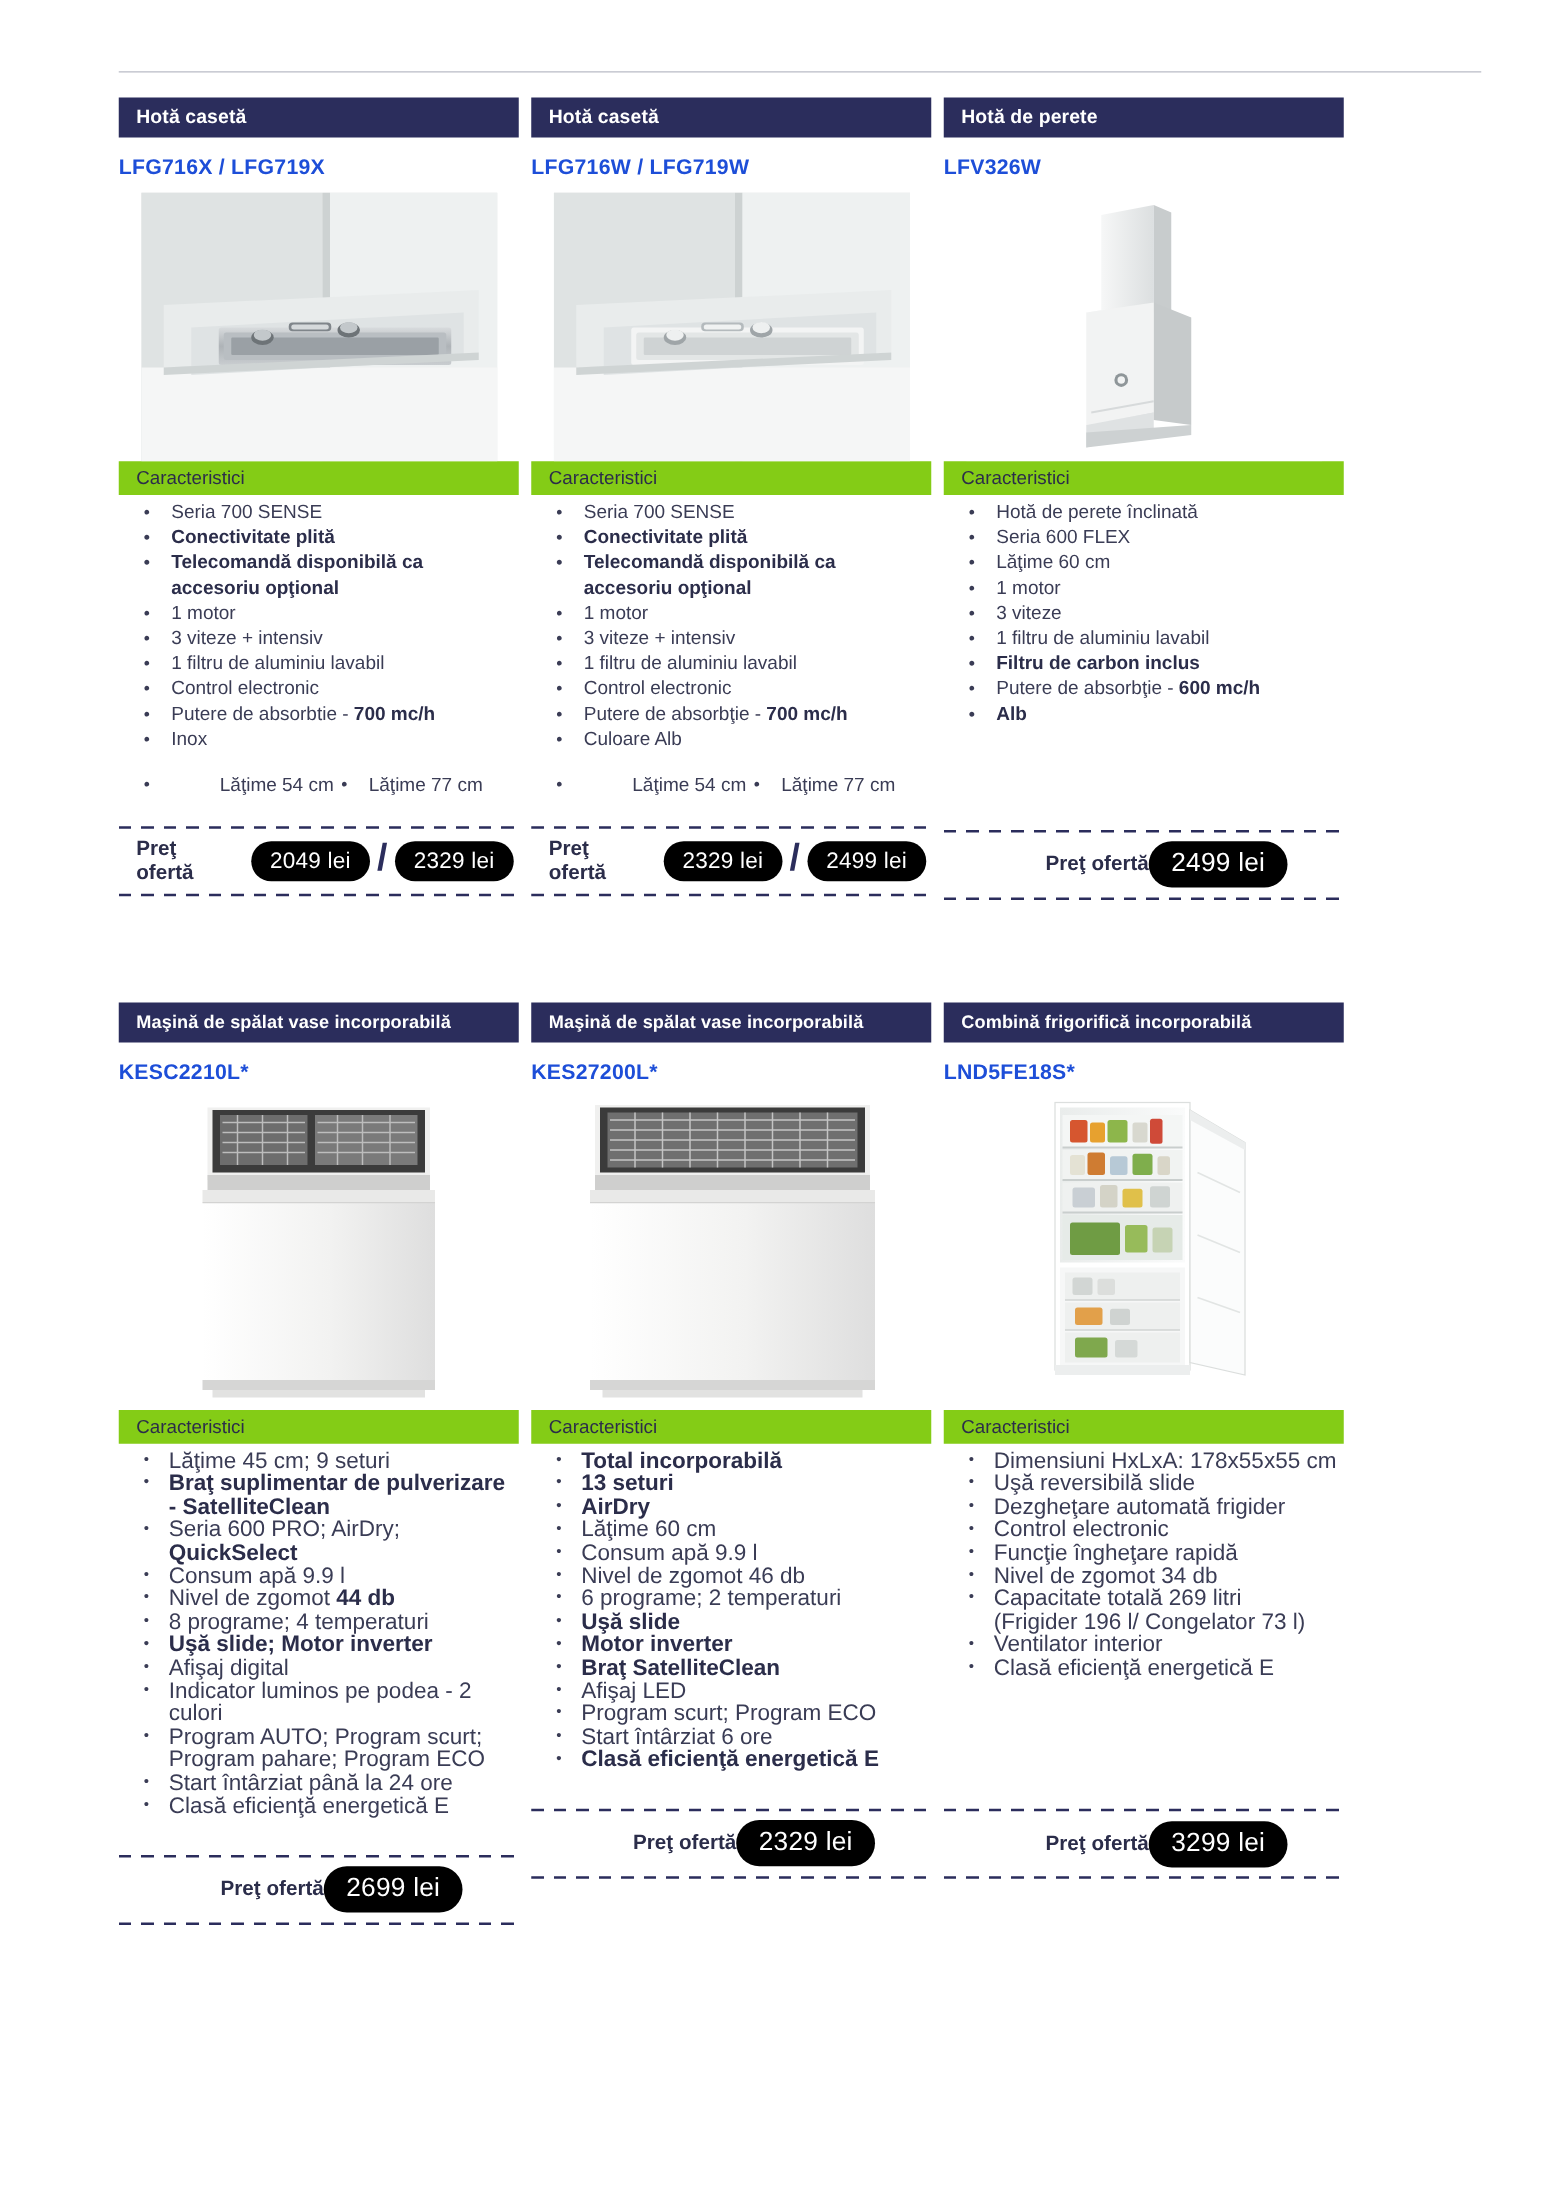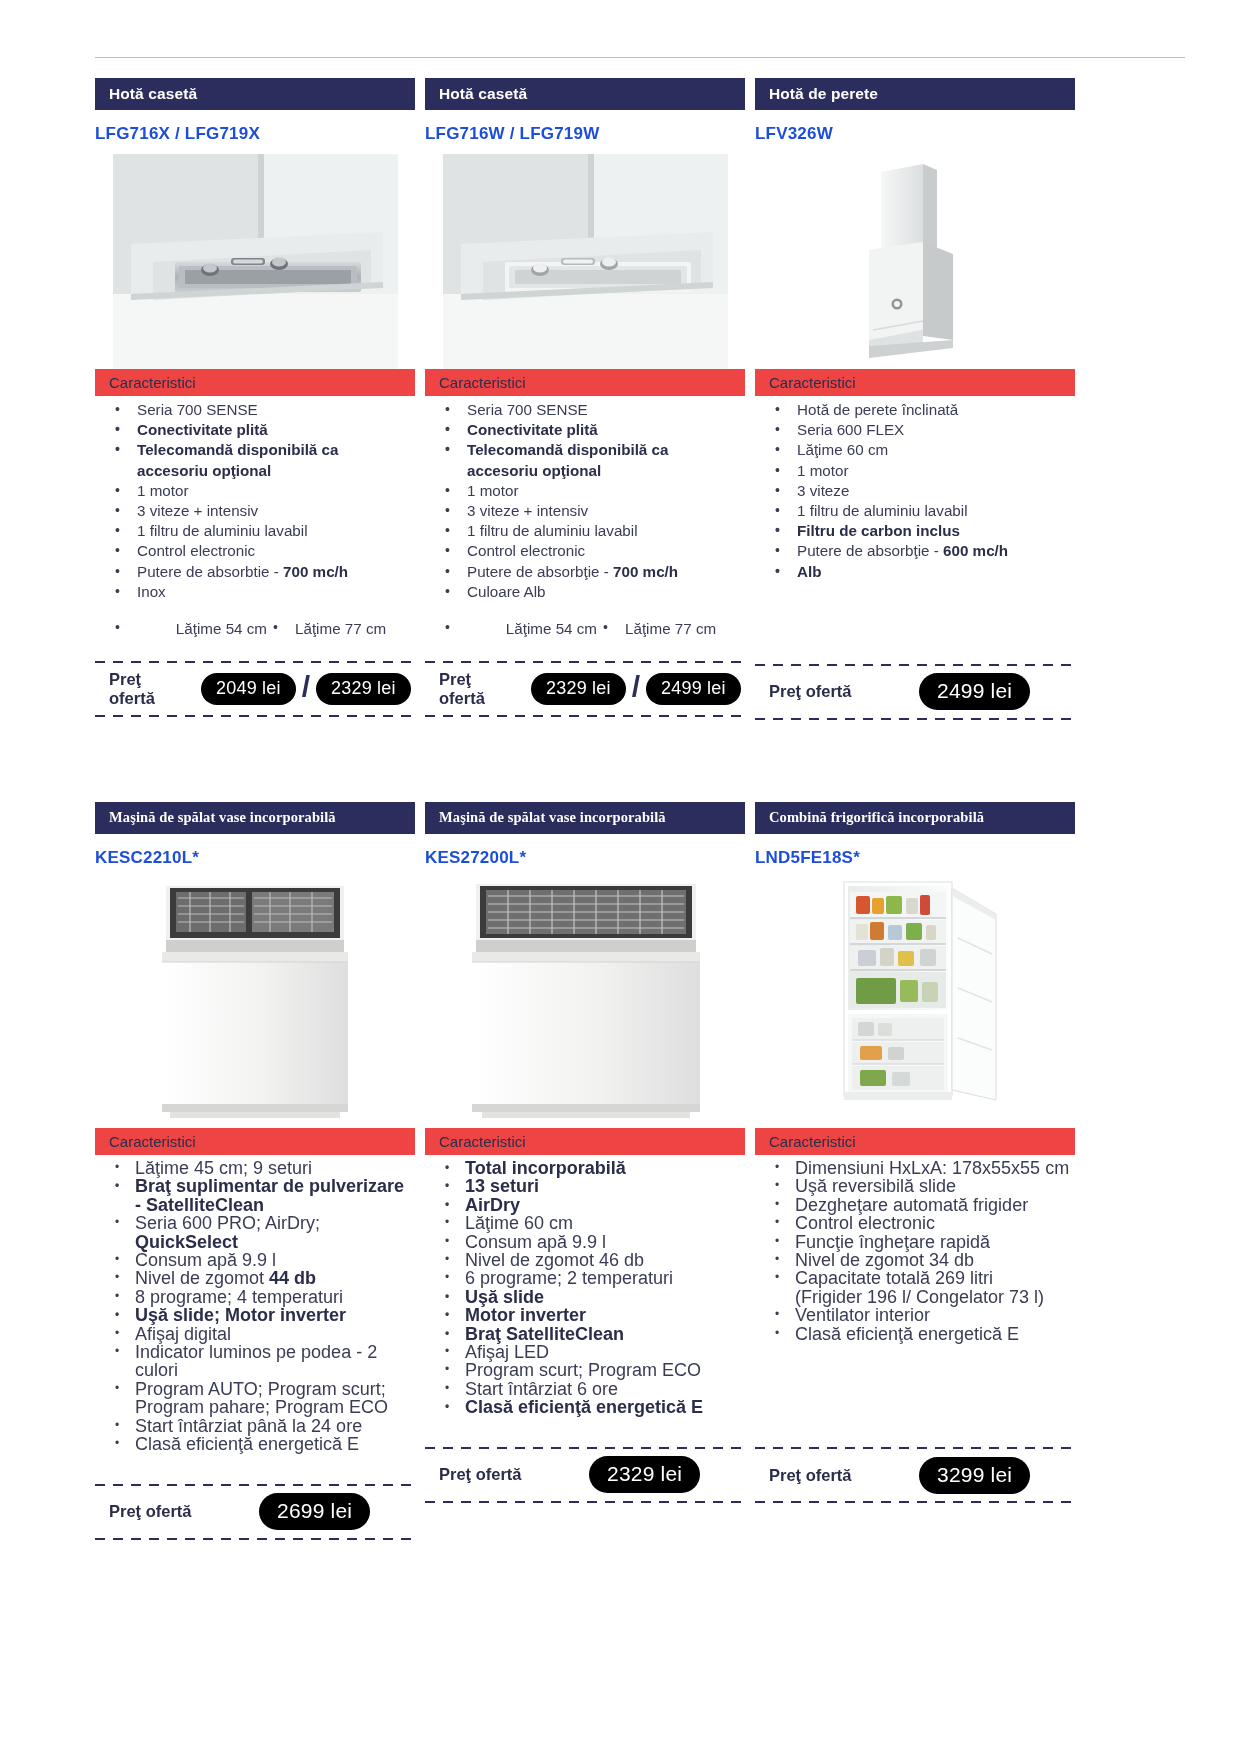--- a/index.html
+++ b/index.html
@@ -38,21 +38,21 @@
     font-size: 15.5px;
     font-weight: 700;
     letter-spacing: .1px;
     padding: 7px 26px 8px 14px;
     height: 32px;
     display: flex;
     align-items: center;
     white-space: nowrap;
     overflow: hidden;
   }
-  .cat-bar.narrow { font-size: 14.5px; font-family: Liberation Serif, serif; }
+  .cat-bar.narrow { font-size: 14.5px; }
 
   .model {
     font-size: 17px;
     font-weight: 700;
     color: #1d4ed8;
     margin-top: 14px;
     letter-spacing: .2px;
   }
 
   .photo {
@@ -60,21 +60,21 @@
     height: 215px;
     display: flex;
     align-items: flex-start;
     justify-content: center;
     position: relative;
   }
   .photo.dw { height: 250px; align-items: center; }
   .photo.fr { height: 250px; align-items: center; }
 
   .feat-bar {
-    background: #ef4444;
+    background: #84cc16;
     color: #2b2d4a;
     font-size: 15px;
     font-weight: 400;
     padding: 5px 30px 6px 14px;
     height: 27px;
     display: flex;
     align-items: center;
     text-align: right;
   }
 
@@ -135,21 +135,21 @@
     height: 52px;
     padding-left: 14px;
   }
   .price-label {
     font-size: 16.5px;
     font-weight: 700;
     color: #2b2d4a;
     line-height: 19px;
   }
   .price-label.two { width: 92px; }
-  .price-label.one { width: 150px; }
+  .price-label.one { width: 150px; text-align: right; }
   .badges { display: flex; align-items: center; }
   .badge {
     background: #000000;
     color: #ffffff;
     font-size: 18px;
     font-weight: 400;
     border-radius: 20px;
     padding: 5px 15px 6px 15px;
     white-space: nowrap;
     letter-spacing: .2px;

